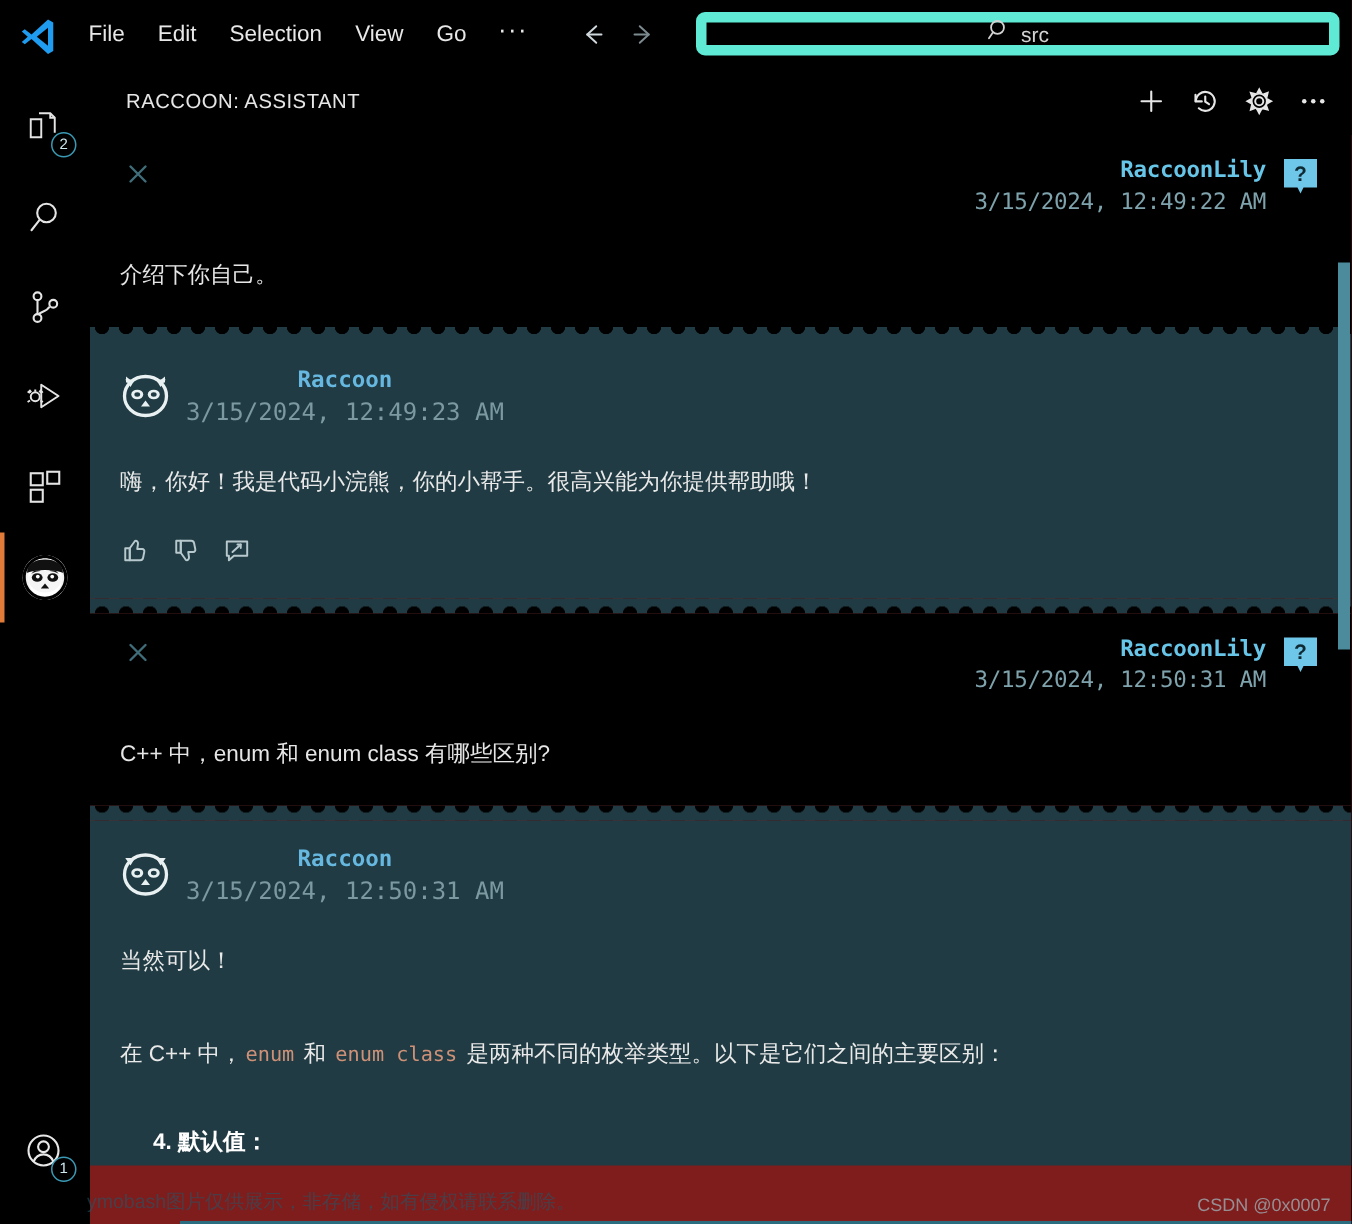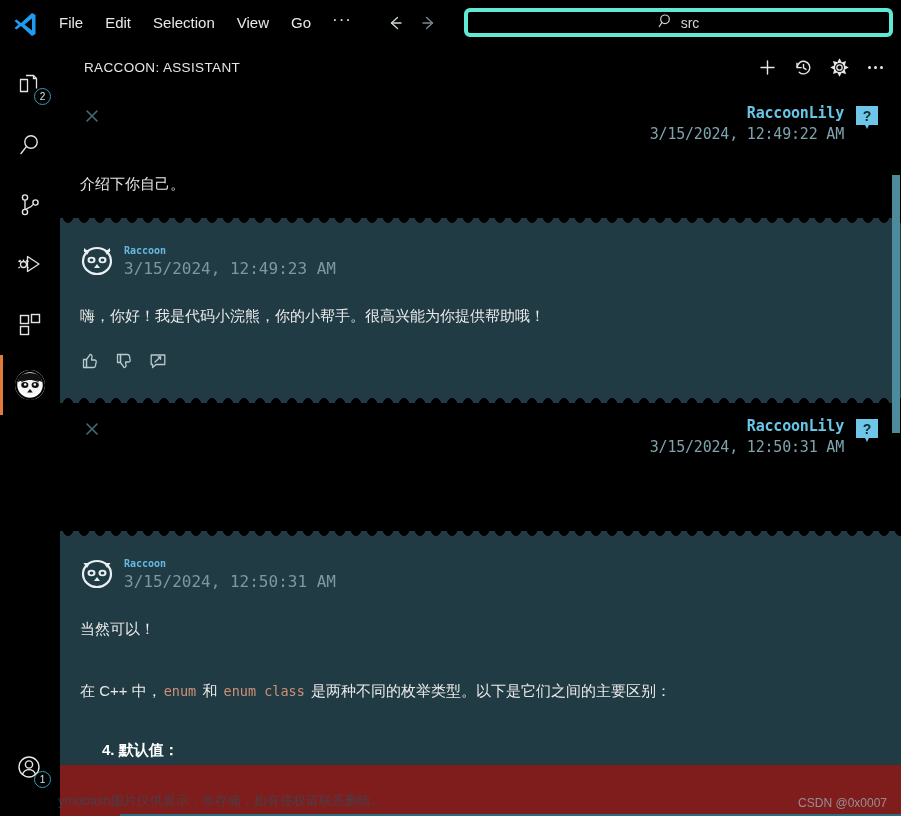--- a/index.html
+++ b/index.html
@@ -19,21 +19,21 @@
   .vscode-logo { width: 34px; height: 34px; display: flex; align-items: center; justify-content: center; flex: 0 0 34px; }
   .menu-items { display: flex; align-items: center; gap: 0; margin-left: 6px; }
   .menu-item {
     color: #e8e8e8; font-size: 15px; padding: 4px 11px; cursor: default; white-space: nowrap;
   }
   .menu-dots { color: #e8e8e8; font-size: 17px; padding: 2px 10px 8px 10px; letter-spacing: 1px; }
   .nav-arrows { display: flex; align-items: center; gap: 12px; margin-left: 22px; }
   .nav-arrow { width: 22px; height: 22px; display: flex; align-items: center; justify-content: center; }
   .searchbox {
     margin-left: 24px; flex: 1 1 auto; height: 29px; max-width: 443px;
-    border: 4px solid #5eead4; border-radius: 6px; background: #000;
+    border: 7px solid #5eead4; border-radius: 6px; background: #000;
     display: flex; align-items: center; justify-content: center; gap: 7px;
   }
   .searchbox .sb-text { color: #d4d4d4; font-size: 14px; }
 
   
   .body-row { flex: 1 1 auto; display: flex; min-height: 0; }
 
   
   .activitybar {
     width: 60px; flex: 0 0 60px; background: #000000;
@@ -102,21 +102,21 @@
   }
   .user-avatar { width: 28px; height: 28px; flex: 0 0 28px; }
 
   .user-text {
     color: #e6e6e6; font-size: 15px; margin-top: 30px; margin-left: 0px;
     line-height: 1.5;
   }
 
   .asst-head { display: flex; align-items: center; gap: 10px; padding-top: 10px; }
   .asst-avatar { width: 34px; height: 34px; flex: 0 0 34px; }
-  .asst-name { color: #67b8e0; font-size: 10px; font-weight: bold; font-family: "DejaVu Sans Mono", monospace; }
+  .asst-name { color: #67b8e0; font-size: 15px; font-weight: bold; font-family: "DejaVu Sans Mono", monospace; text-align: center; }
   .asst-ts { color: #7c98a1; font-size: 16px; font-family: "DejaVu Sans Mono", monospace; margin-top: 3px; }
 
   .asst-body { margin-top: 26px; color: #e9e9e9; font-size: 15px; line-height: 1.55; }
   .asst-body p { margin: 0 0 38px 0; }
   .asst-body p:last-child { margin-bottom: 0; }
   .code-inline {
     font-family: "DejaVu Sans Mono", monospace; color: #ce9178; font-size: 13.5px;
     padding: 0 2px;
   }
   .list-title { font-weight: bold; font-size: 15px; color: #ffffff; margin-left: 22px; }
@@ -391,20 +391,21 @@
                   <div class="ts">3/15/2024, 12:50:31 AM</div>
                 </div>
                 <div class="user-avatar">
                   <svg width="28" height="28" viewBox="0 0 28 28">
                     <path d="M3 2 h22 v19 h-9 l-2 4 l-2 -4 h-9 z" fill="#6ec6e8"></path>
                     <text x="14" y="16.5" font-size="14" font-weight="bold" fill="#0f2a33" text-anchor="middle" font-family="Liberation Sans, sans-serif">?</text>
                   </svg>
                 </div>
               </div>
             </div>
+            <div class="user-text">C++ 中，enum 和 enum class 有哪些区别?</div>
           </div>
 
           <div>
             <div class="scallop"></div>
             <div class="msg-assistant" style="padding-bottom:4px;">
               <div class="asst-head">
                 <div class="asst-avatar">
                   <svg width="34" height="34" viewBox="0 0 34 34">
                     <path d="M3.5 6 L10 6 L7 11 Z M30.5 6 L24 6 L27 11 Z" fill="#e8f0f2"></path>
                     <path d="M17 4 C9 4 3 10 3 17 C3 24 9 30 17 30 C25 30 31 24 31 17 C31 10 25 4 17 4 Z" fill="none" stroke="#e8f0f2" stroke-width="2.2"></path>

